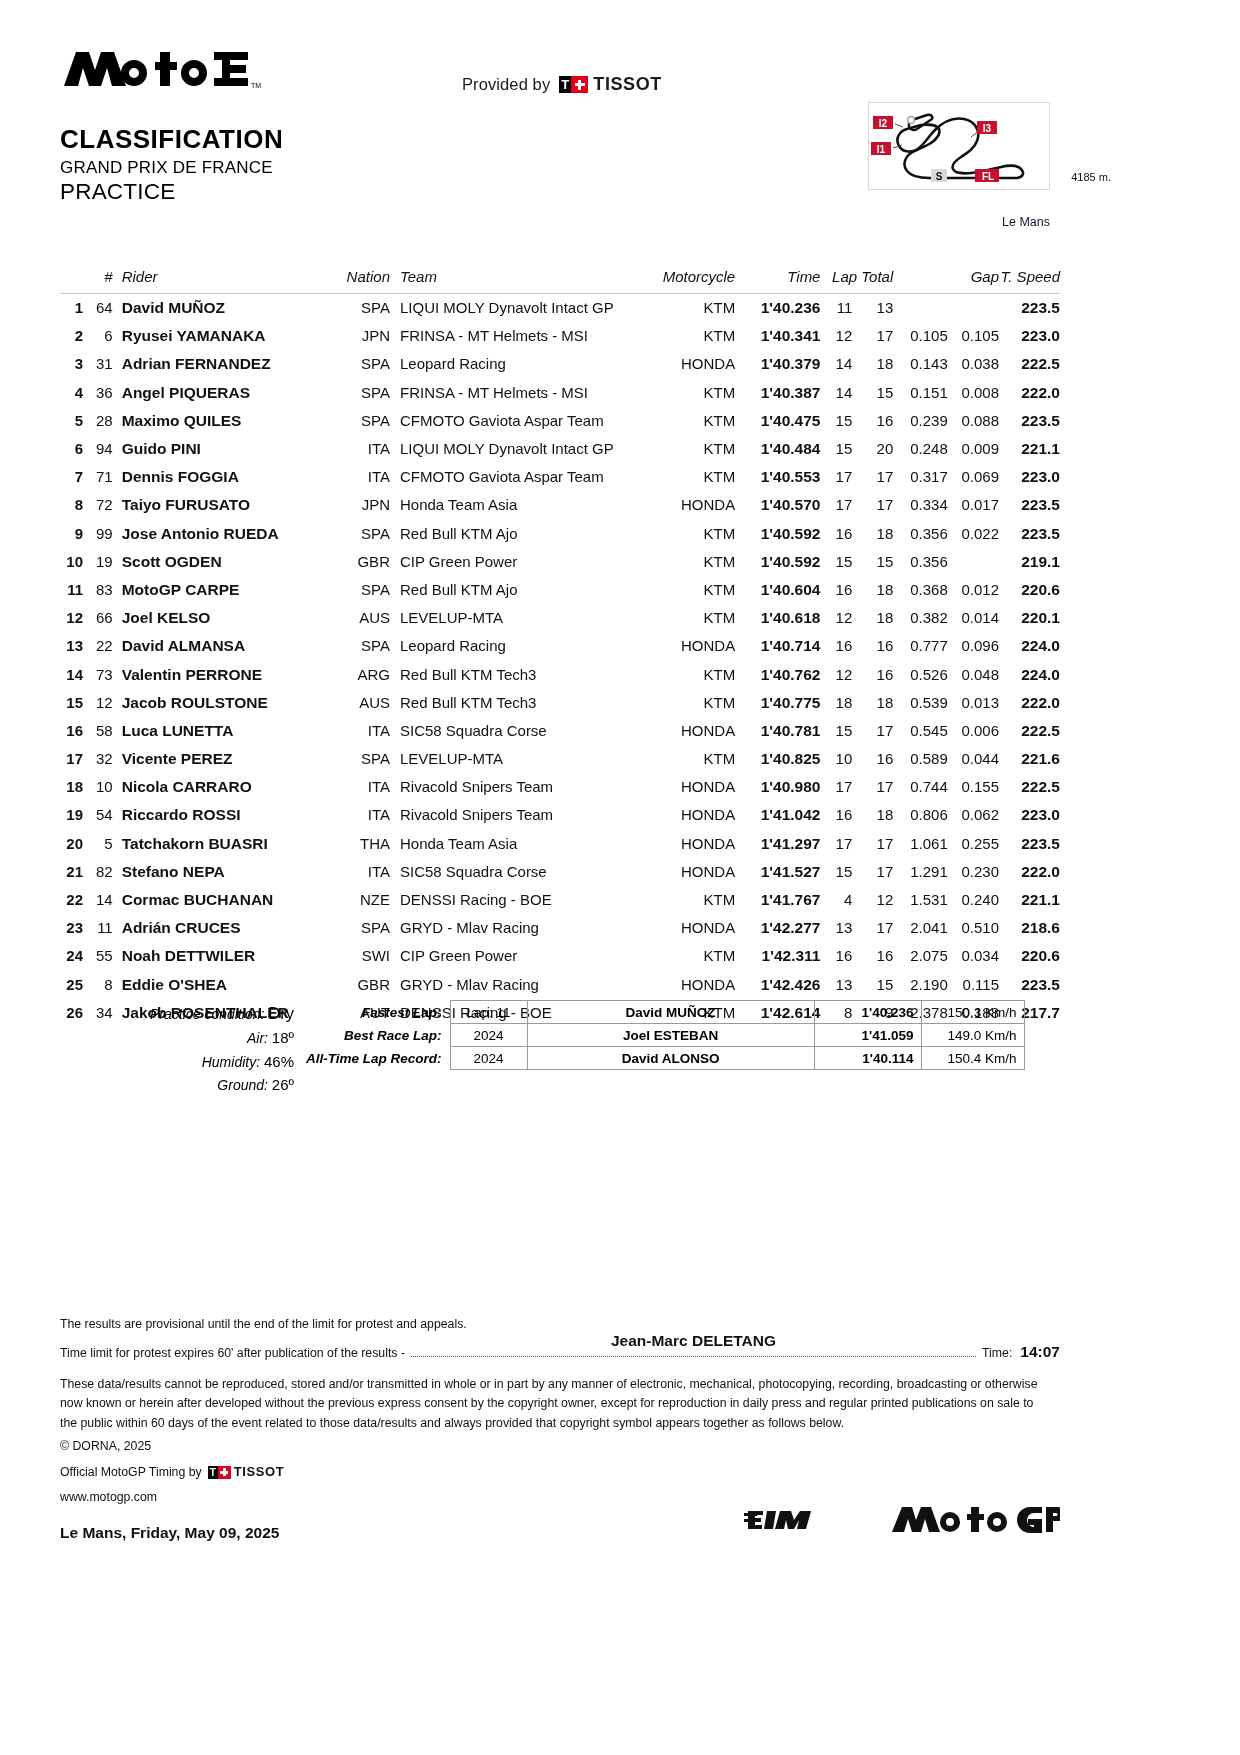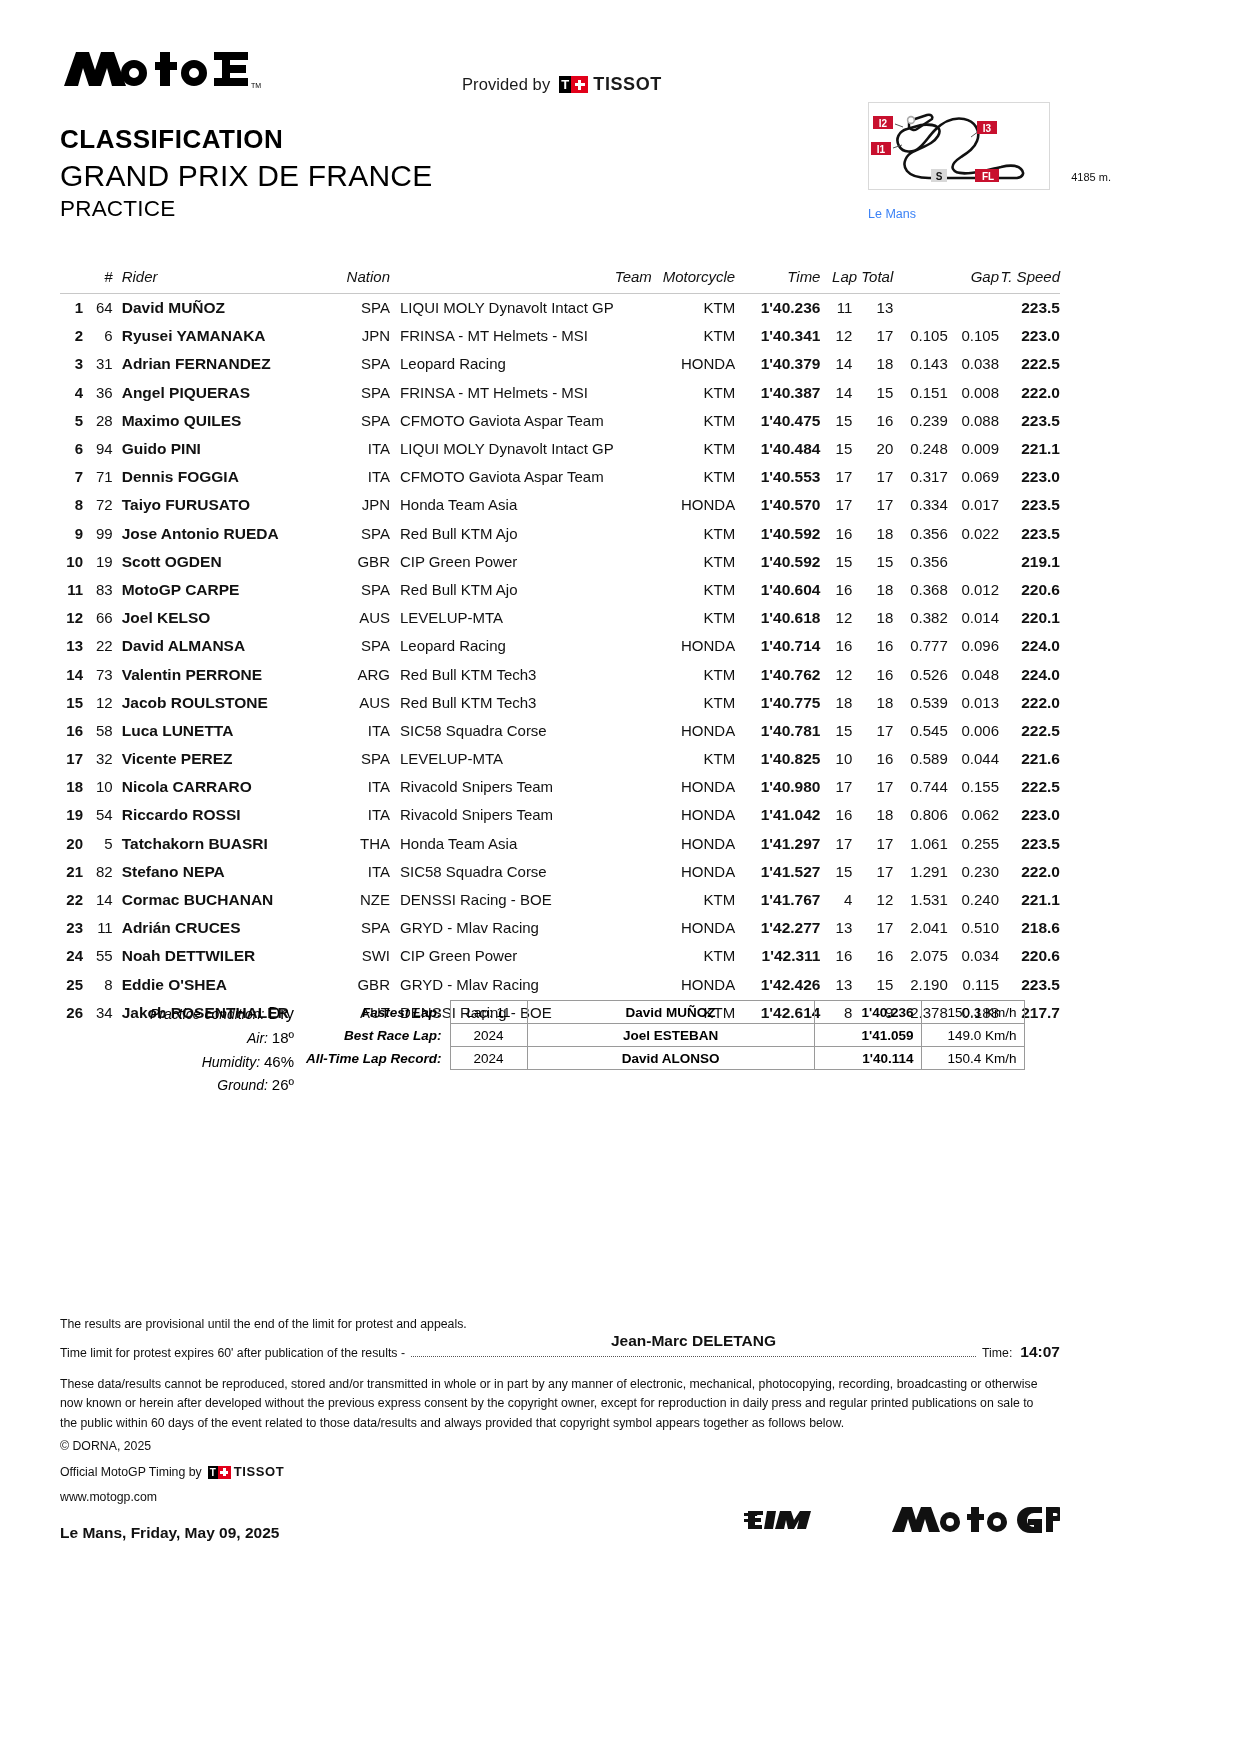--- a/index.html
+++ b/index.html
@@ -93,21 +93,21 @@
   }
 
   .title-block { position: absolute; left: 60px; top: 125px; }
   .doc-title {
     font-size: 26px;
     font-weight: 700;
     letter-spacing: .5px;
     line-height: 1.12;
   }
   .doc-sub {
-    font-size: 30px;
+    font-size: 17px;
     font-weight: 400;
     line-height: 1.25;
     letter-spacing: .2px;
     margin-top: 3px;
   }
   .doc-sub2 {
     font-size: 22.5px;
     font-weight: 400;
     line-height: 1.25;
     letter-spacing: .2px;
@@ -131,24 +131,24 @@
   .circuit-box svg { position: absolute; left: 0; top: 0; }
   .circuit-len {
     position: absolute;
     right: -62px;
     bottom: 6px;
     font-size: 11px;
     color: #111;
     white-space: nowrap;
   }
   .circuit-name {
-    text-align: left;
+    text-align: right;
     font-size: 12.5px;
-    margin-top: 17px;
-    color: #3b82f6;
+    margin-top: 25px;
+    color: #0f172a;
   }
 
   
   .results {
     position: absolute;
     left: 60px;
     top: 268px;
     width: 1000px;
     border-collapse: collapse;
     font-size: 15.5px;
@@ -360,21 +360,21 @@
     </div>
   </div>
 
   <table class="results">
     <thead>
       <tr>
         <th class="c-pos"></th>
         <th class="c-num">#</th>
         <th class="c-rider" style="text-align:left">Rider</th>
         <th class="c-nation">Nation</th>
-        <th class="c-team" style="text-align:right">Team</th>
+        <th class="c-team" style="text-align:left">Team</th>
         <th class="c-bike">Motorcycle</th>
         <th class="c-time">Time</th>
         <th class="c-lapgrp" colspan="2">Lap Total</th>
         <th class="c-gapgrp" colspan="2">Gap</th>
         <th class="c-speed">T. Speed</th>
       </tr>
     </thead>
     <tbody>
         <tr>
           <td class="c-pos">1</td>

